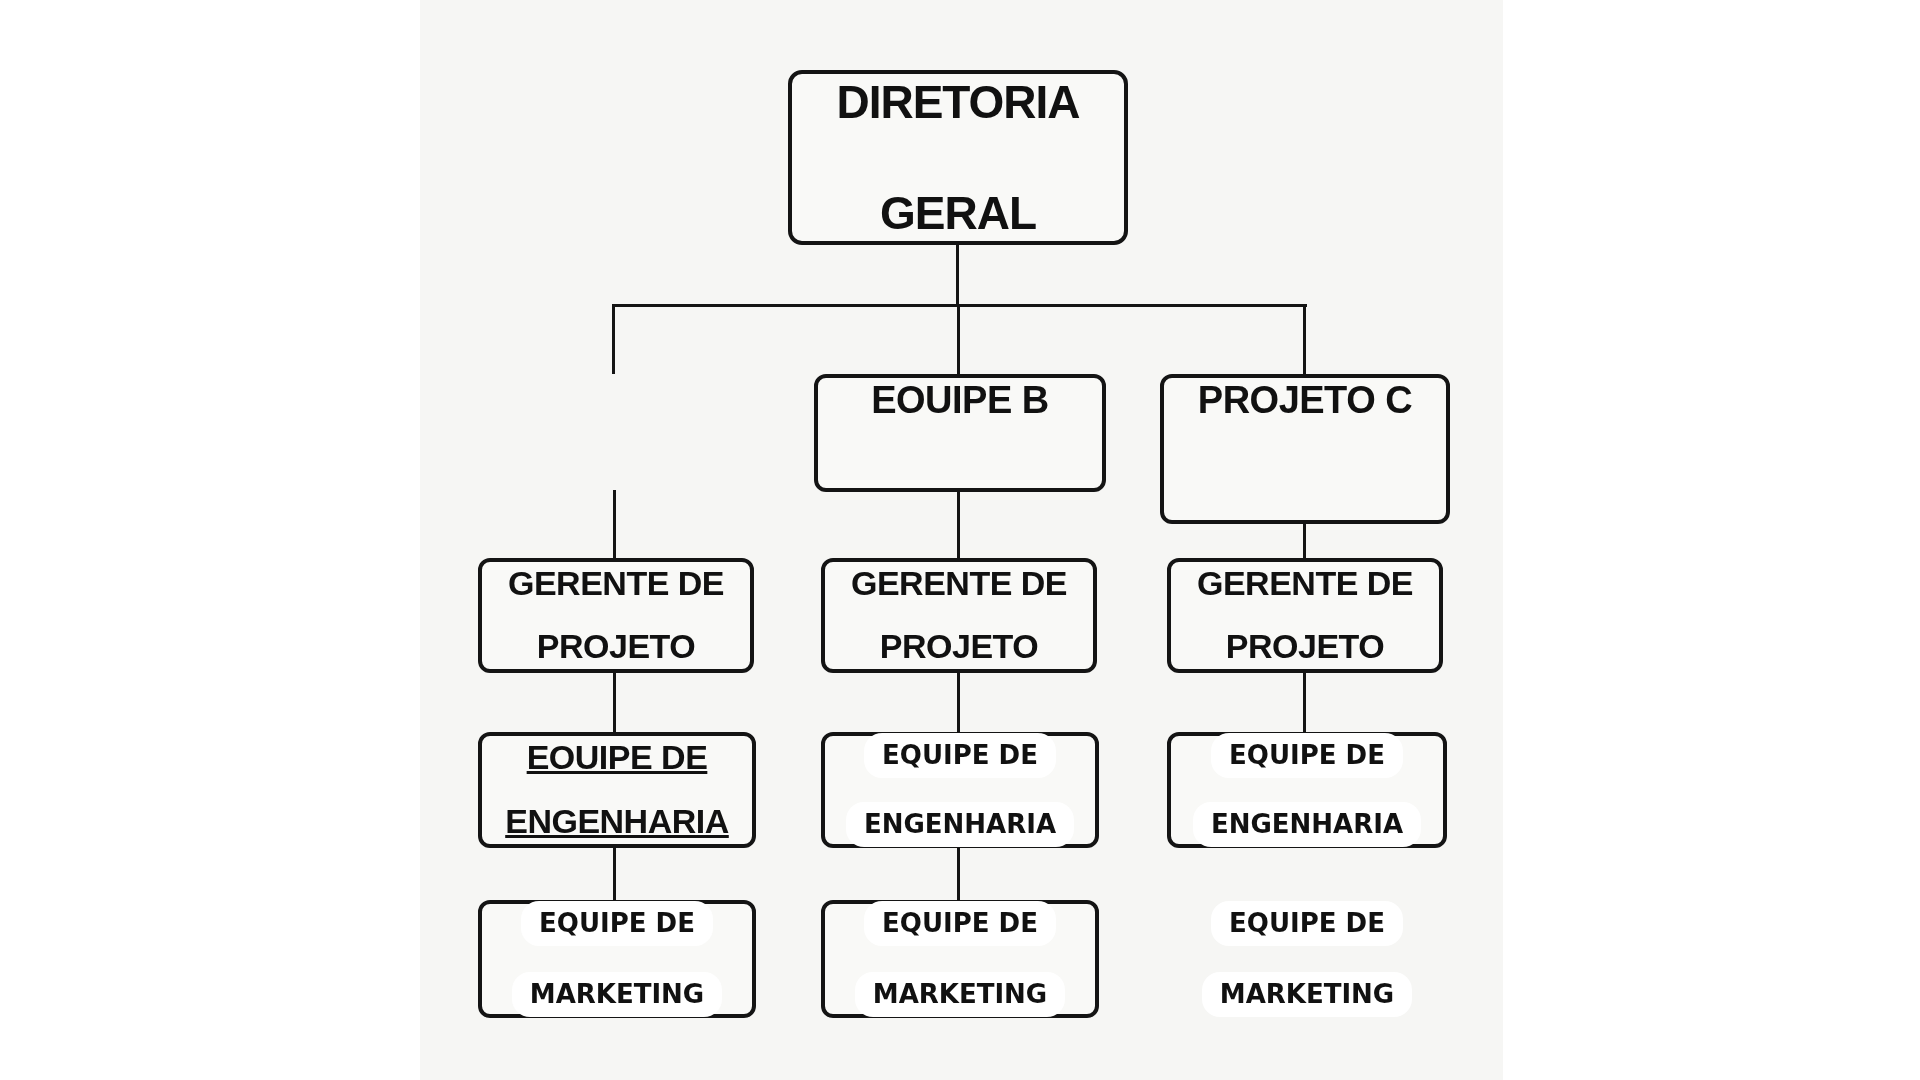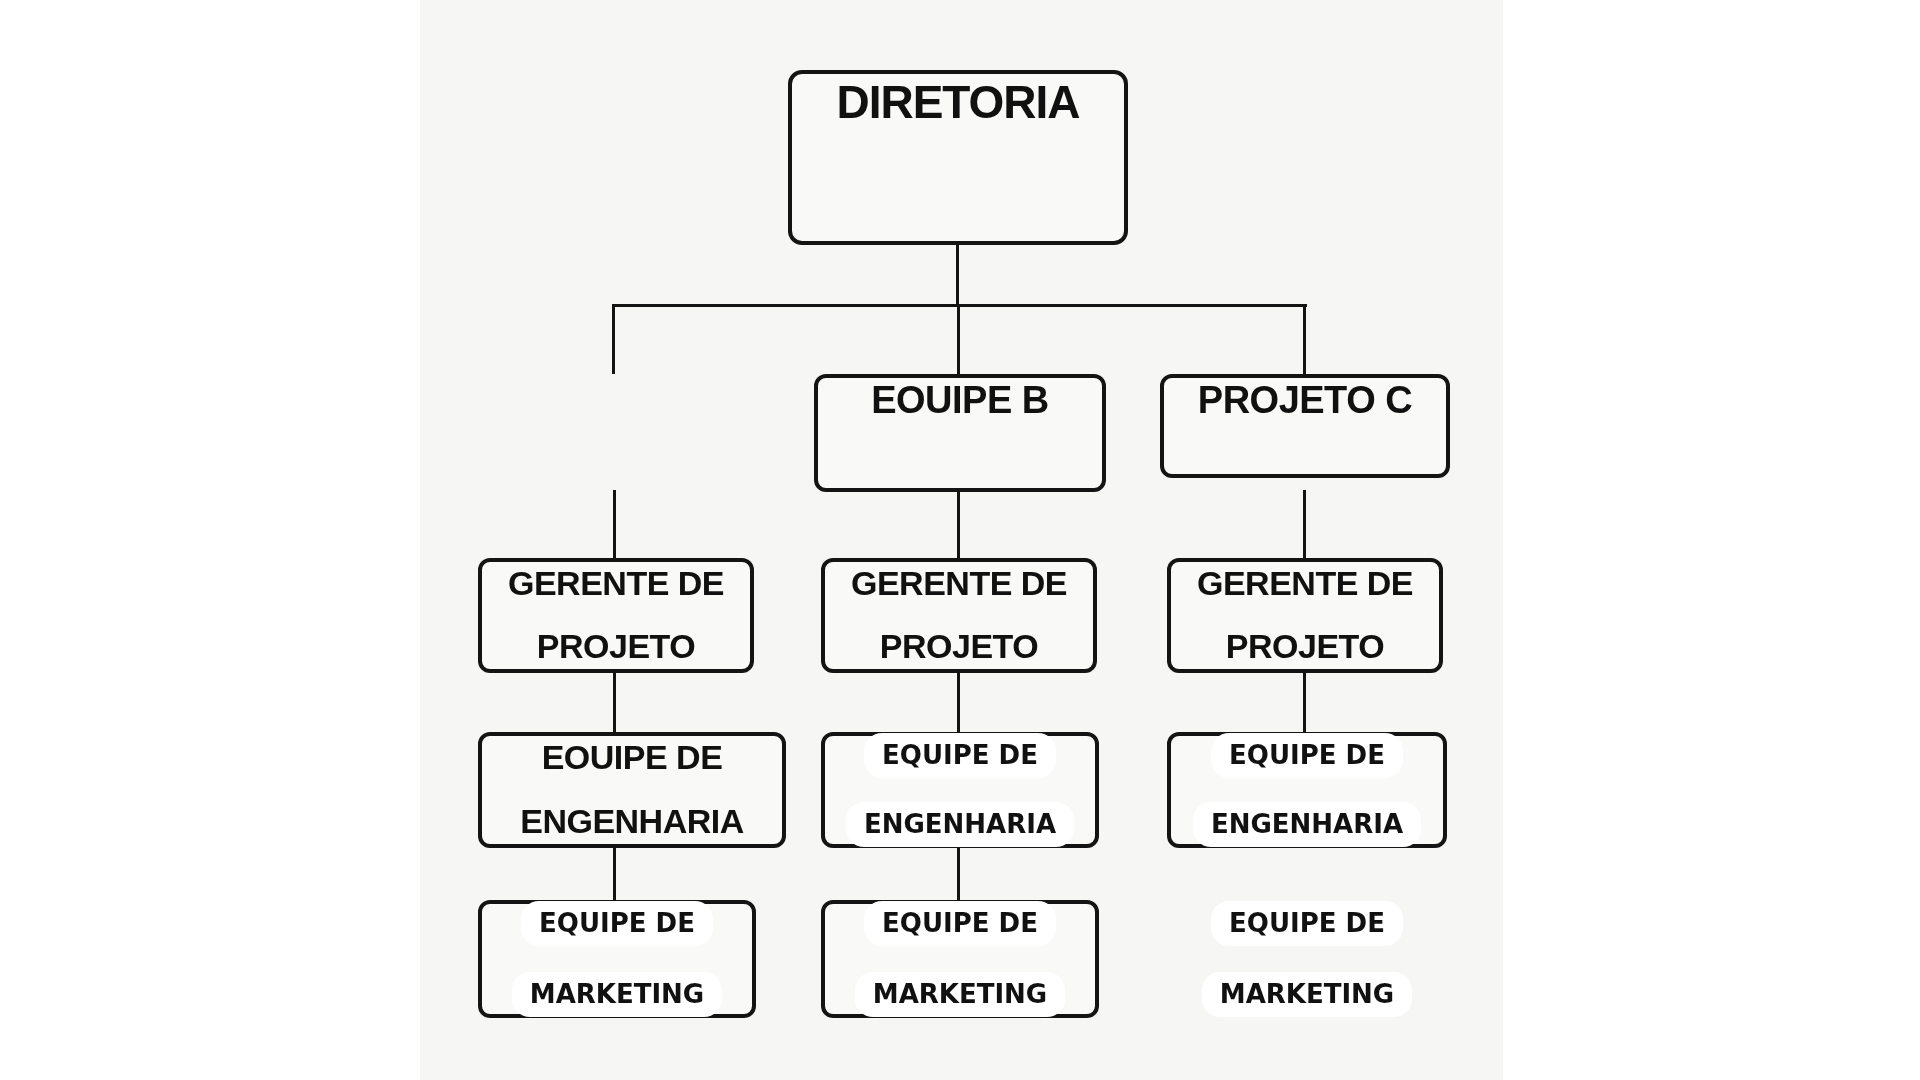--- a/index.html
+++ b/index.html
@@ -63,43 +63,44 @@
 
   <div class="conn" style="left:613px;top:671px;width:3px;height:63px;"></div>
   <div class="conn" style="left:957px;top:671px;width:3px;height:63px;"></div>
   <div class="conn" style="left:1303px;top:671px;width:3px;height:63px;"></div>
 
   <div class="conn" style="left:613px;top:846px;width:3px;height:56px;"></div>
   <div class="conn" style="left:957px;top:846px;width:3px;height:56px;"></div>
 
   <div class="node root f-cond" style="left:788px;top:70px;width:340px;height:175px;">
     <span class="ln">DIRETORIA</span>
+    <span class="ln">GERAL</span>
   </div>
 
   <div class="node row2 f-cond" style="left:814px;top:374px;width:292px;height:118px;">
     <span class="ln">EOUIPE B</span>
   </div>
-  <div class="node row2 f-cond" style="left:1160px;top:374px;width:290px;height:104px;">
+  <div class="node row2 f-cond" style="left:1160px;top:374px;width:290px;height:150px;">
     <span class="ln">PROJETO C</span>
   </div>
 
   <div class="node row3 f-cond" style="left:478px;top:558px;width:276px;height:115px;">
     <span class="ln">GERENTE DE</span>
     <span class="ln">PROJETO</span>
   </div>
   <div class="node row3 f-cond" style="left:821px;top:558px;width:276px;height:115px;">
     <span class="ln">GERENTE DE</span>
     <span class="ln">PROJETO</span>
   </div>
   <div class="node row3 f-cond" style="left:1167px;top:558px;width:276px;height:115px;">
     <span class="ln">GERENTE DE</span>
     <span class="ln">PROJETO</span>
   </div>
 
-  <div class="node cond4 f-cond" style="left:478px;top:732px;width:308px;height:116px;">
+  <div class="node cond4 f-cond" style="left:478px;top:732px;width:278px;height:116px;text-decoration:underline;">
     <span class="ln">EOUIPE DE</span>
     <span class="ln">ENGENHARIA</span>
   </div>
   <div class="node f-halo" style="left:821px;top:732px;width:278px;height:116px;">
     <span class="ln">EQUIPE DE</span>
     <span class="ln">ENGENHARIA</span>
   </div>
   <div class="node f-halo" style="left:1167px;top:732px;width:280px;height:116px;">
     <span class="ln">EQUIPE DE</span>
     <span class="ln">ENGENHARIA</span>

